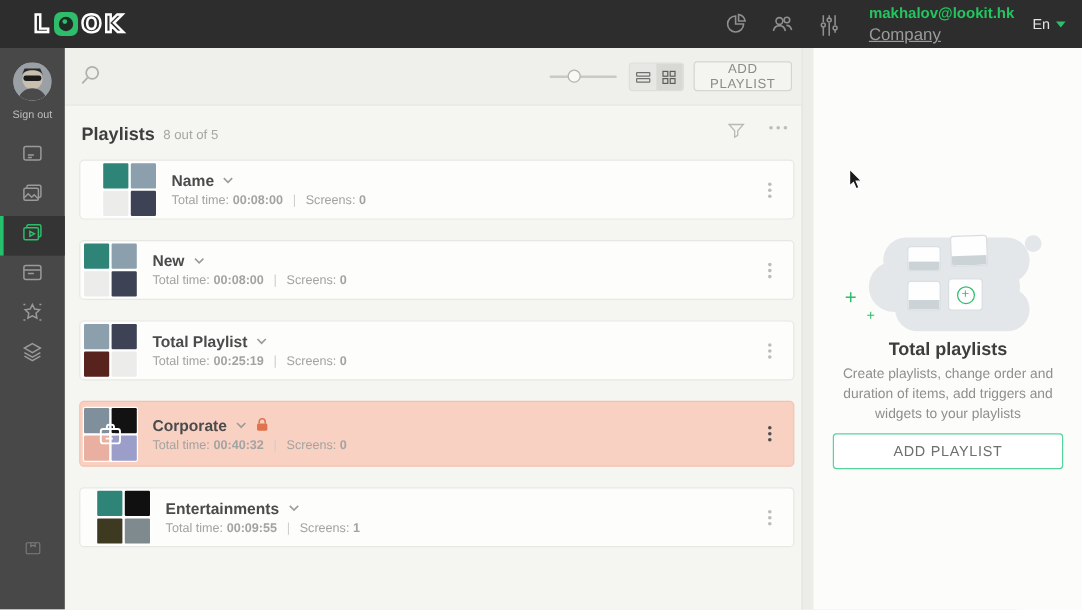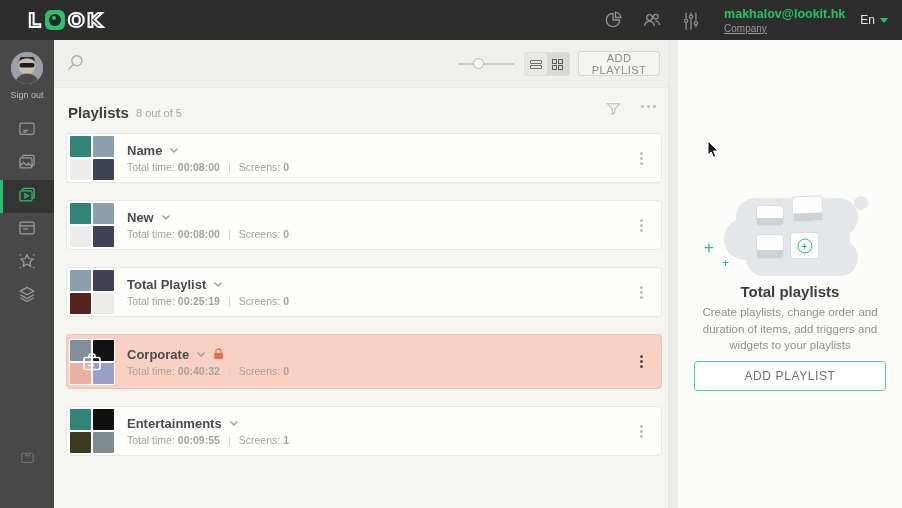--- a/index.html
+++ b/index.html
@@ -11,21 +11,21 @@
   .logo{display:flex;align-items:center;margin-left:28px;gap:1px;}
   .logo-letter{font-family:"DejaVu Sans",sans-serif;font-weight:800;font-size:20px;color:#2d2d2d;-webkit-text-stroke:2px #fff;letter-spacing:1px;line-height:1;}
   .logo-badge{width:20px;height:20px;border-radius:6px;background:#2ebd6b;position:relative;margin:0 2px;}
   .logo-badge .lens{position:absolute;left:4px;top:4px;width:12px;height:12px;border-radius:50%;background:#1e2a23;}
   .logo-badge .pupil{position:absolute;left:7px;top:6px;width:4px;height:4px;border-radius:50%;background:#2ebd6b;}
   .topbar-right{margin-left:auto;display:flex;align-items:center;padding-right:14px;gap:15px;}
   .tb-icon{width:24px;height:24px;display:flex;align-items:center;justify-content:center;cursor:pointer;}
   .tb-icon svg{stroke:#8f8f8f;fill:none;stroke-width:1.6;}
   .account{display:flex;flex-direction:column;margin-left:6px;cursor:pointer;}
   .account .email{color:#22c55e;font-size:12.5px;font-weight:700;}
-  .account .company{color:#9b9b9b;font-size:10px;margin-top:2px;text-decoration:underline;}
+  .account .company{color:#9b9b9b;font-size:14px;margin-top:2px;text-decoration:underline;}
   .lang{display:flex;align-items:center;gap:5px;color:#e3e3e3;font-size:12px;cursor:pointer;}
   .caret-down{width:0;height:0;border-left:4px solid transparent;border-right:4px solid transparent;border-top:5px solid #2ebd6b;}
 
   
   .sidebar{position:absolute;left:0;top:40px;width:54px;height:468px;background:#484848;z-index:20;}
   .avatar-wrap{display:flex;flex-direction:column;align-items:center;margin-top:12px;cursor:pointer;}
   .avatar{width:32px;height:32px;border-radius:50%;overflow:hidden;background:#9aa0a6;}
   .signout{font-size:9px;color:#bdbdbd;margin-top:6px;}
   .nav{display:flex;flex-direction:column;margin-top:14px;}
   .nav-item{height:33px;display:flex;align-items:center;justify-content:center;position:relative;cursor:pointer;}
@@ -57,21 +57,21 @@
   .list-header{position:absolute;left:0;top:48px;width:614px;height:45px;}
   .list-title{position:absolute;left:14px;top:16px;font-size:15px;font-weight:700;color:#3e3e3e;}
   .list-count{position:absolute;left:82px;top:19px;font-size:11px;color:#a6a6a4;}
   .filter-btn{position:absolute;right:44px;top:12px;width:22px;height:22px;display:flex;align-items:center;justify-content:center;cursor:pointer;}
   .filter-btn svg{stroke:#b8b8b5;fill:none;stroke-width:1.4;}
   .more-btn{position:absolute;right:12px;top:17px;display:flex;gap:3px;cursor:pointer;}
   .more-btn i{width:3px;height:3px;border-radius:50%;background:#bcbcb9;}
 
   
   .row{position:absolute;left:12px;width:596px;height:50px;background:#fdfdfc;border:1px solid #e7e7e4;border-radius:4px;display:flex;align-items:center;cursor:pointer;}
-  .row-1{top:93px;} .row-2{top:160px;} .row-3{top:227px;} .row-4{top:294px;height:55px;} .row-5{top:366px;}
+  .row-1{top:93px;padding-left:16px;} .row-2{top:160px;} .row-3{top:227px;} .row-4{top:294px;height:55px;} .row-5{top:366px;padding-left:11px;}
   .row-highlight{background:#f8d1c3;border-color:#f2c2b1;}
   .thumb{width:46px;height:46px;margin-left:2px;display:grid;grid-template-columns:1fr 1fr;grid-template-rows:1fr 1fr;gap:2px;background:#fff;padding:1px;border-radius:2px;position:relative;flex:0 0 auto;}
   .thumb div{border-radius:1px;}
   .thumb .overlay{position:absolute;left:0;top:0;width:100%;height:100%;display:flex;align-items:center;justify-content:center;background:transparent;}
   .thumb .overlay svg{stroke:#fff;fill:none;stroke-width:1.6;}
   .row-info{margin-left:12px;display:flex;flex-direction:column;gap:3px;}
   .row-title-line{display:flex;align-items:center;gap:7px;}
   .row-name{font-size:13px;font-weight:700;color:#4b4b4b;}
   .chev svg{stroke:#9d9d9b;fill:none;stroke-width:1.4;display:block;}
   .lock-badge svg{display:block;}

